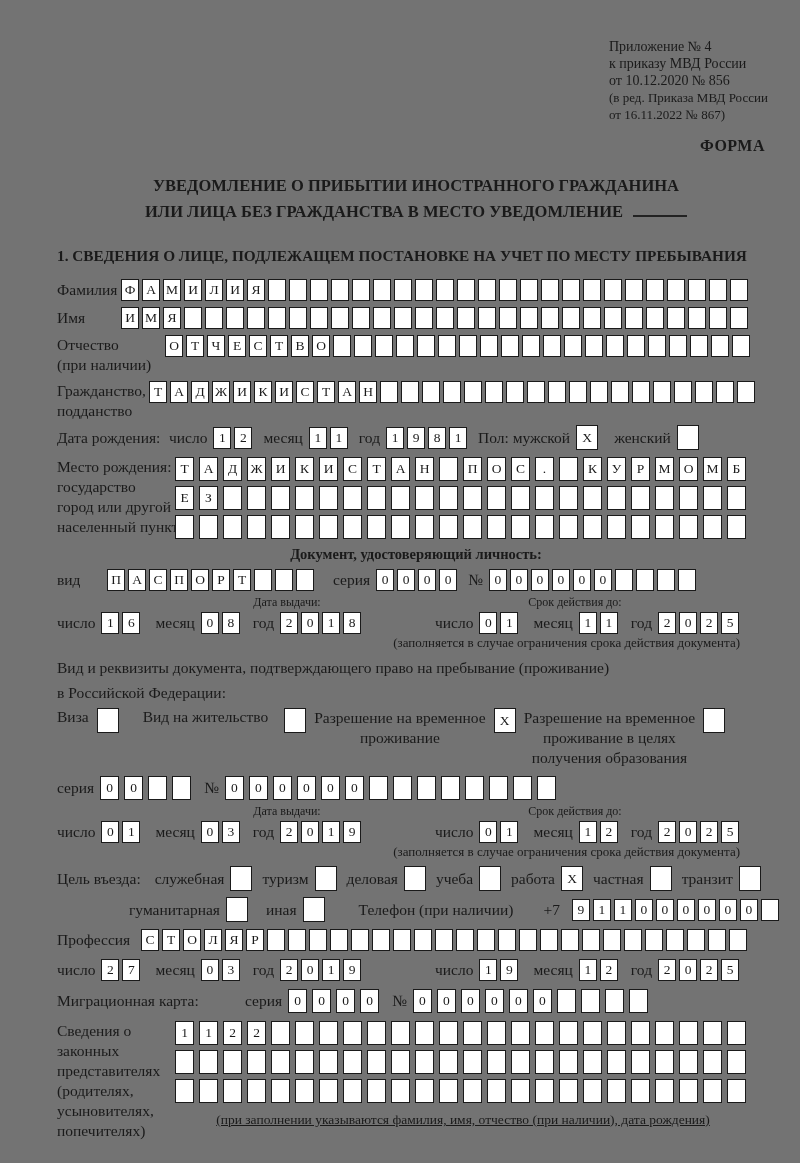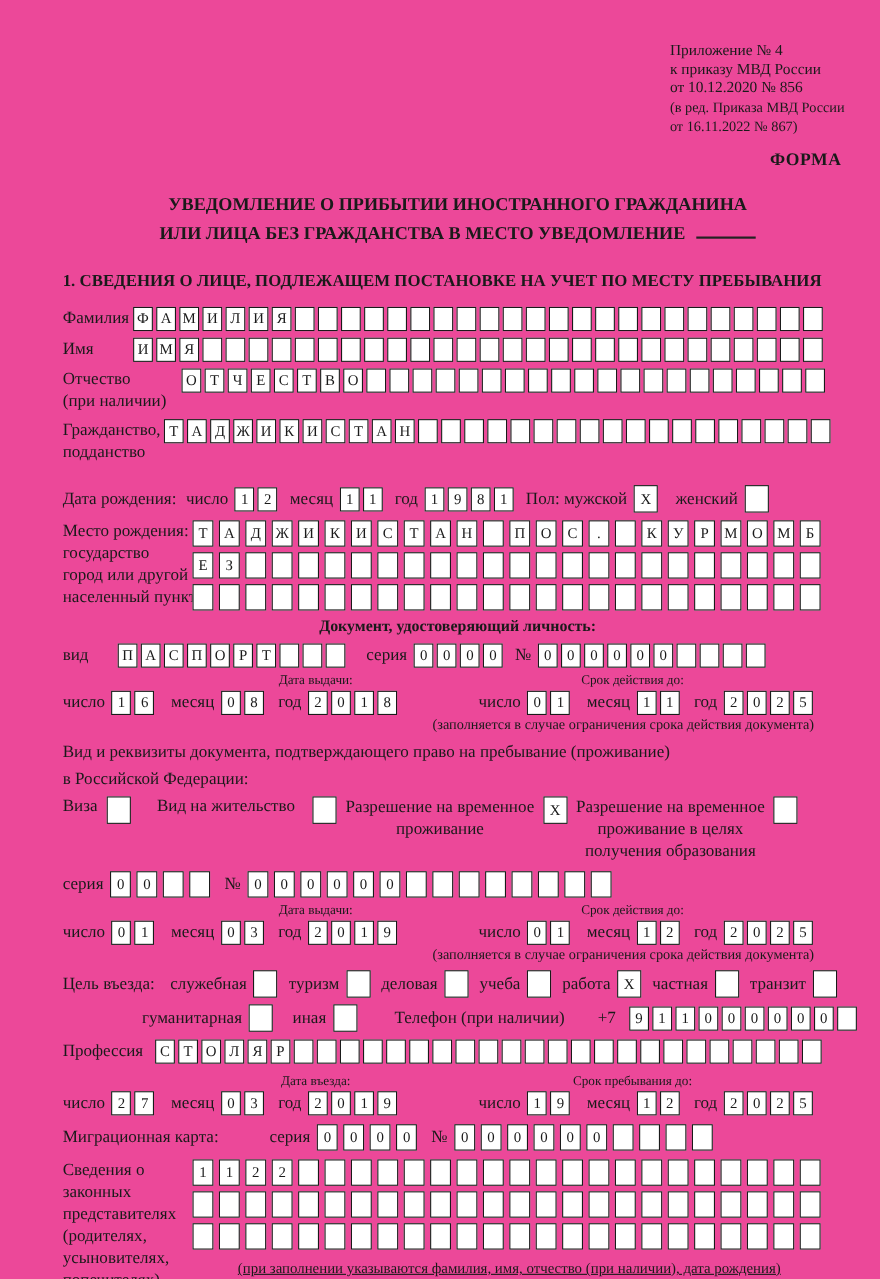--- a/index.html
+++ b/index.html
@@ -1,17 +1,17 @@
 <!DOCTYPE html>
 <html><head>
 <meta charset="utf-8">
 <style>
   html,body{margin:0;padding:0;background:#e8e8e8;}
   .page{
-    width:800px;height:1163px;background:#ec4899;color:#1a1a1a;
+    width:800px;height:1163px;background:#737373;color:#1a1a1a;
     font-family:"Liberation Serif","DejaVu Serif",serif;
     box-sizing:border-box;padding:38px 25px 14px 57px;overflow:hidden;
     margin:0 auto;position:relative;
   }
   .annex{margin-left:552px;font-size:14px;line-height:17px;}
   .annex .rev{font-size:13px;}
   .annex .rev:first-of-type{margin-top:4px;}
   .forma{text-align:right;padding-right:10px;font-weight:bold;font-size:16px;margin-top:14px;letter-spacing:.5px;}
   .title{margin-top:18px;text-align:center;font-weight:bold;font-size:16.5px;line-height:26px;}
   .blank-line{display:inline-block;width:54px;border-bottom:2px solid #222;margin-left:10px;}
@@ -189,21 +189,21 @@
         <span class="cell"></span>
         <span class="cell"></span>
         <span class="cell"></span>
         <span class="cell"></span>
         <span class="cell"></span>
         <span class="cell"></span>
         <span class="cell"></span>
       </span>
   </div>
 
-  <div class="frow top" style="margin-bottom:20px;">
+  <div class="frow top" style="margin-bottom:4px;">
     <span class="flabel two w92"><span>Гражданство,</span><br><span>подданство</span></span>
     <span class="cells">
         <span class="cell">Т</span>
         <span class="cell">А</span>
         <span class="cell">Д</span>
         <span class="cell">Ж</span>
         <span class="cell">И</span>
         <span class="cell">К</span>
         <span class="cell">И</span>
         <span class="cell">С</span>
@@ -620,24 +620,20 @@
         <span class="cell"></span>
         <span class="cell"></span>
         <span class="cell"></span>
         <span class="cell"></span>
         <span class="cell"></span>
         <span class="cell"></span>
         <span class="cell"></span>
       </span>
   </div>
 
-  <div class="dates-head">
-    <div class="dh-left">Дата въезда:</div>
-    <div class="dh-right">Срок пребывания до:</div>
-  </div>
   <div class="frow dates-row" style="margin-bottom:8px;">
     <div class="dgroup w-left">
       <span class="dlabel">число</span>
       <span class="cells">
           <span class="cell">2</span>
           <span class="cell">7</span>
         </span>
       <span class="dlabel ml">месяц</span>
       <span class="cells">
           <span class="cell">0</span>

